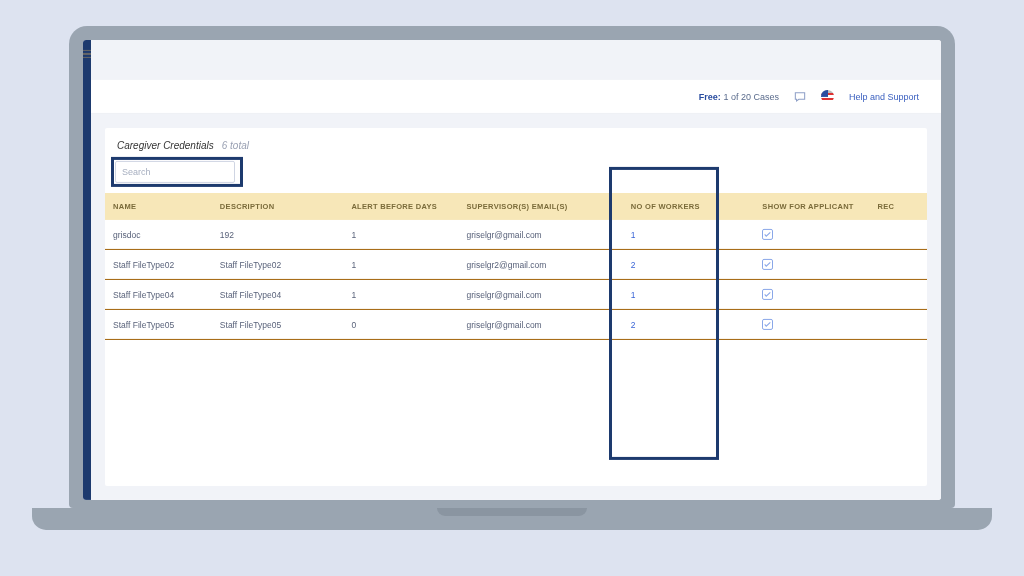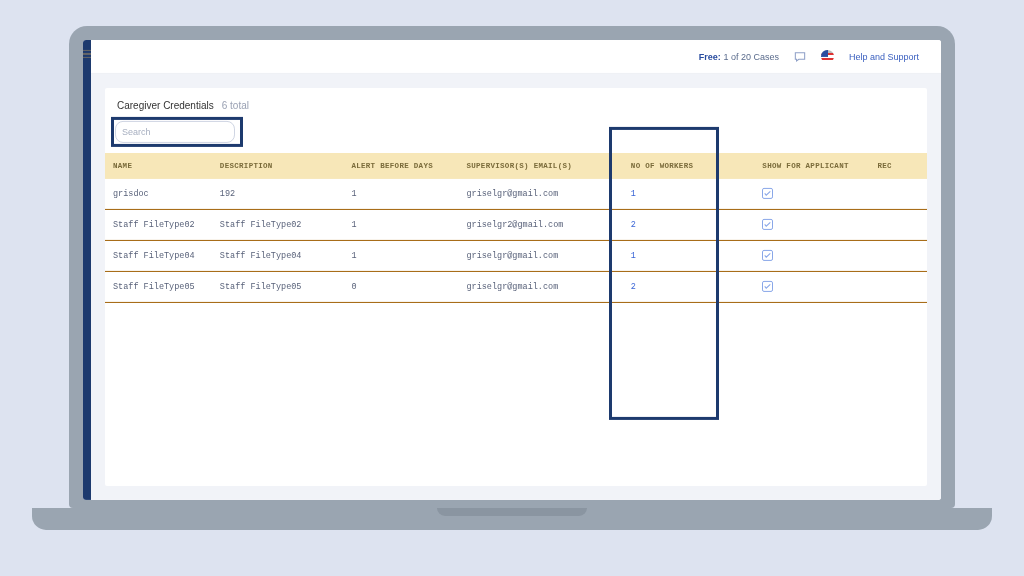--- a/index.html
+++ b/index.html
@@ -86,20 +86,21 @@
     background: #ffffff;
     height: 34px;
     display: flex;
     justify-content: flex-end;
     align-items: center;
     padding: 0 22px;
     gap: 14px;
     font-size: 9px;
     color: #3a5fbf;
     border-bottom: 1px solid #eef0f5;
+    margin-top: 40px;
   }
   .topbar .free-label { color: #2a4da0; font-weight: 600; }
   .topbar .cases-text { color: #5a6b8c; }
   .chat-icon, .flag-icon {
     width: 14px; height: 14px;
     display: inline-flex; align-items: center; justify-content: center;
   }
   .chat-icon svg { width: 14px; height: 14px; }
   .flag-circle {
     width: 13px; height: 13px; border-radius: 50%;
@@ -119,53 +120,53 @@
     display: flex;
     flex-direction: column;
     border-radius: 2px;
     overflow: hidden;
   }
   .panel-header {
     padding: 12px 12px 6px 12px;
     display: flex;
     align-items: baseline;
     gap: 8px;
+    font-style: italic;
   }
   .panel-title { font-size: 10px; color: #333; }
   .panel-count { font-size: 10px; color: #9aa1b3; }
   .search-wrap {
     padding: 4px 10px 10px 10px;
     position: relative;
     width: fit-content;
   }
   .search-input {
     width: 120px;
     height: 22px;
     border: 1px solid #cfd5e3;
-    border-radius: 8px;
+    border-radius: 2px;
     padding: 0 6px;
     font-size: 9px;
     color: #666;
     outline: none;
   }
   .search-input::placeholder { color: #a7afc0; }
   .search-highlight {
     position: absolute;
     top: 0px;
     left: 6px;
     width: 132px;
     height: 30px;
     border: 3px solid #1d3a6e;
     pointer-events: none;
   }
   .table {
     width: 100%;
     border-collapse: collapse;
     table-layout: fixed;
-    font-family: Liberation Mono, monospace;
   }
   .table thead th {
     background: #f7e7b8;
     color: #7a6b3a;
     font-size: 7.5px;
     font-weight: 600;
     letter-spacing: .3px;
     text-align: left;
     padding: 9px 8px;
     white-space: nowrap;

